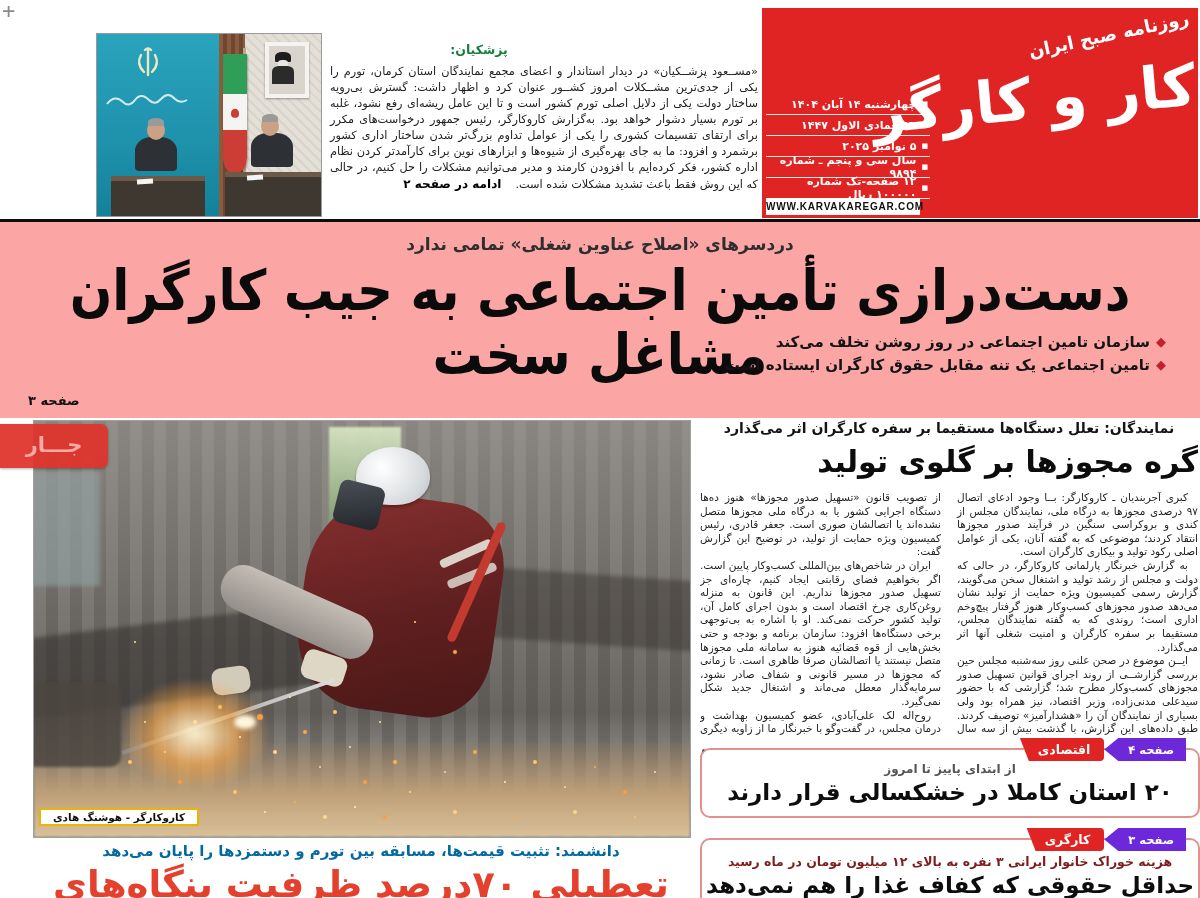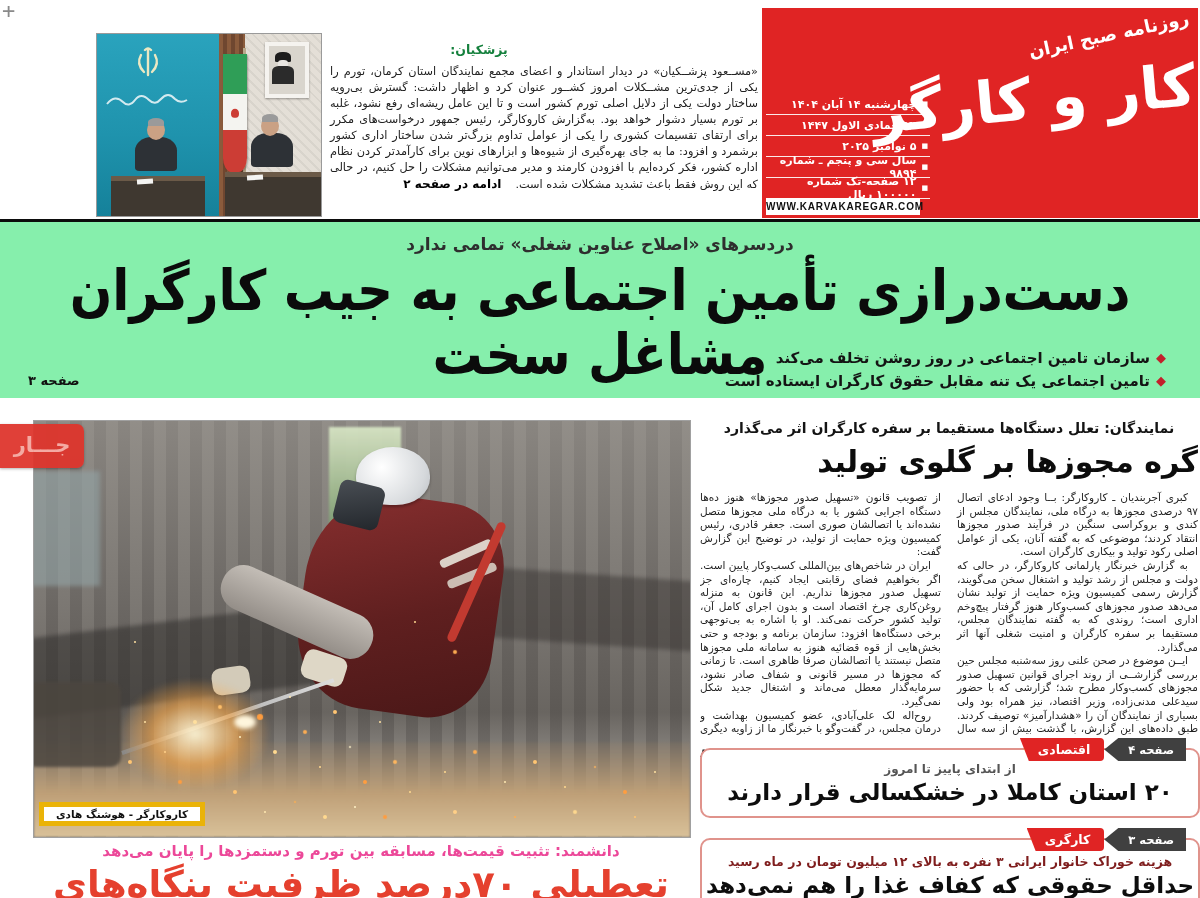--- a/index.html
+++ b/index.html
@@ -53,25 +53,25 @@
   .top-story{left:330px;top:42px;width:428px;height:176px;}
   .ts-kicker{text-align:right;padding-left:40px;font-size:12.5px;font-weight:bold;color:#15803d;text-align:center;padding-right:170px;}
   .ts-head{margin-top:4px;text-align:center;font-size:19px;font-weight:bold;color:#0d0d0d;white-space:nowrap;}
   .ts-body{margin-top:7px;font-size:11.3px;line-height:16px;color:#222;text-align:justify;}
   .ts-cont{font-weight:bold;font-size:12px;color:#000;margin-right:14px;}
 
   
   .rule{left:0;top:219px;width:1200px;height:3px;background:#0c0c0c;}
 
   
-  .lead{left:0;top:222px;width:1200px;height:176px;background:#86efac;}
+  .lead{left:0;top:222px;width:1200px;height:196px;background:#fca5a5;}
   .lead-kicker{position:absolute;left:0;top:12px;width:100%;text-align:center;font-size:17px;font-weight:bold;color:#2e2e2e;}
   .lead-head{position:absolute;left:0;top:36px;width:100%;text-align:center;font-size:50px;font-weight:bold;
              color:#0b0b0b;letter-spacing:-1px;transform:scaleY(1.12);transform-origin:top;}
-  .lead-bullets{position:absolute;right:34px;top:124px;}
+  .lead-bullets{position:absolute;right:34px;top:108px;}
   .lead-bullets .b-line{height:23px;line-height:23px;font-size:15px;font-weight:bold;color:#141414;}
   .lead-bullets .dia{color:#c3202b;font-size:13px;margin-left:6px;vertical-align:1px;}
   .lead-pageref{position:absolute;left:28px;bottom:10px;font-size:13px;font-weight:bold;color:#111;}
 
   
   .wphoto{left:33px;top:420px;width:656px;height:416px;border:1px solid #a0a0a0;overflow:hidden;background:#6f6b66;}
   .w-bg{position:absolute;inset:0;
         background:
           linear-gradient(180deg,rgba(160,156,150,.55) 0%,rgba(90,86,82,.15) 45%,rgba(60,56,52,.35) 70%,rgba(0,0,0,0) 78%),
           repeating-linear-gradient(90deg,#817d78 0 12px,#6e6a66 12px 24px);}
@@ -105,55 +105,55 @@
     box-shadow:160px 300px 0 1px #ffdf9e,185px 285px 1px 1px #ffc06a,205px 315px 0 0 #fff1c4,
       225px 295px 1px 2px #ff9d3f,240px 330px 0 1px #ffd98f,255px 275px 0 0 #ffe9b0,270px 310px 1px 1px #ffae52,
       285px 345px 0 0 #ffd98f,300px 290px 0 1px #ffc572,315px 325px 1px 0 #fff3cd,330px 360px 0 1px #ff9d3f,
       345px 300px 0 0 #ffe0a0,360px 340px 1px 1px #ffb75e,375px 370px 0 0 #ffd98f,130px 330px 0 0 #ffcf87,
       145px 360px 1px 1px #ff9d3f,200px 370px 0 1px #ffc572,230px 390px 0 0 #ffe9b0,260px 380px 1px 0 #ffae52,
       290px 395px 0 1px #ffd98f,320px 385px 0 0 #fff1c4,350px 395px 1px 1px #ff9d3f,110px 300px 0 0 #ffe0a0,
       95px 340px 0 1px #ffc572,410px 350px 0 0 #ffd98f,440px 330px 1px 1px #ffae52,470px 360px 0 0 #ffe9b0,
       500px 340px 0 1px #ffc572,530px 365px 0 0 #ffd98f,560px 345px 1px 0 #ffb75e,590px 370px 0 1px #ff9d3f,
       620px 350px 0 0 #ffe0a0,420px 390px 0 1px #ffcf87,480px 395px 0 0 #ffae52,540px 390px 1px 1px #ffd98f,
       600px 395px 0 0 #ffc572,380px 200px 0 0 #ffd98f,420px 230px 1px 1px #ffae52,100px 220px 0 0 #ffe0a0;}
-  .w-caption{position:absolute;left:5px;bottom:11px;background:#fff;border:5px solid #eab308;
+  .w-caption{position:absolute;left:5px;bottom:11px;background:#fff;border:2px solid #eab308;
         padding:1px 12px;font-size:10.5px;font-weight:bold;color:#111;}
 
   
-  .watermark{left:0;top:424px;width:84px;height:44px;background:rgba(222,52,44,.94);
+  .watermark{left:0;top:424px;width:108px;height:44px;background:rgba(222,52,44,.94);
         border-radius:0 7px 7px 0;box-shadow:0 1px 3px rgba(0,0,0,.3);
         color:#f4aaa3;font-size:21px;font-weight:bold;letter-spacing:3px;text-align:center;line-height:43px;z-index:5;}
 
   
   .main-art{left:700px;top:420px;width:498px;}
   .ma-kicker{text-align:center;font-size:14px;font-weight:bold;color:#141414;}
   .ma-head{text-align:right;font-size:30px;font-weight:bold;color:#0c0c0c;margin-top:8px;}
   .ma-body{margin-top:12px;height:252px;overflow:hidden;column-count:2;column-gap:16px;
            font-size:10.5px;line-height:13.6px;color:#1f1f1f;text-align:justify;}
   .ma-body p{margin:0;text-indent:10px;}
   .ma-cont{text-align:left;font-weight:bold;font-size:12px;color:#000;margin-top:3px;}
 
   
   .teaser{position:absolute;left:700px;width:496px;border:2px solid #e0938c;border-radius:10px;background:#fff;}
   .teaser-1{top:748px;height:66px;}
   .teaser-2{top:838px;height:70px;}
   .tz-kicker{text-align:center;font-size:12px;font-weight:bold;color:#555;margin-top:12px;}
   .teaser-2 .tz-kicker{color:#7f1d1d;font-size:12.5px;margin-top:14px;}
   .tz-head{text-align:center;font-size:23px;font-weight:bold;color:#0d0d0d;margin-top:3px;}
   .tag{position:absolute;top:-12px;right:12px;height:23px;display:flex;z-index:4;}
-  .tag-black{background:#404040;color:#fff;font-size:11.5px;font-weight:bold;display:flex;align-items:center;
+  .tag-black{background:#6d28d9;color:#fff;font-size:11.5px;font-weight:bold;display:flex;align-items:center;
         padding:0 12px 0 24px;clip-path:polygon(0 50%,14px 0,100% 0,100% 100%,14px 100%);}
   .tag-red{background:#e02424;color:#fff;font-size:12.5px;font-weight:bold;display:flex;align-items:center;
         padding:0 14px 0 18px;position:relative;margin-left:-5px;clip-path:polygon(0 0,100% 0,100% 100%,9px 100%);
         border-radius:0 4px 4px 0;}
   .chev{position:absolute;left:1px;top:50%;transform:translate(-55%,-54%);color:#ffd400;font-size:17px;font-weight:bold;z-index:2;}
 
   
   .bottom-story{left:33px;top:842px;width:656px;text-align:center;}
-  .bs-kicker{font-size:15px;font-weight:bold;color:#ec4899;}
+  .bs-kicker{font-size:15px;font-weight:bold;color:#0369a1;}
   .bs-head{font-size:37px;font-weight:bold;color:#e5402e;margin-top:3px;letter-spacing:-1px;}
 </style>
 </head>
 <body>
 
 <div class="page">
 
   <span class="abs crop-mark">+</span>
 
   <div class="abs masthead">

